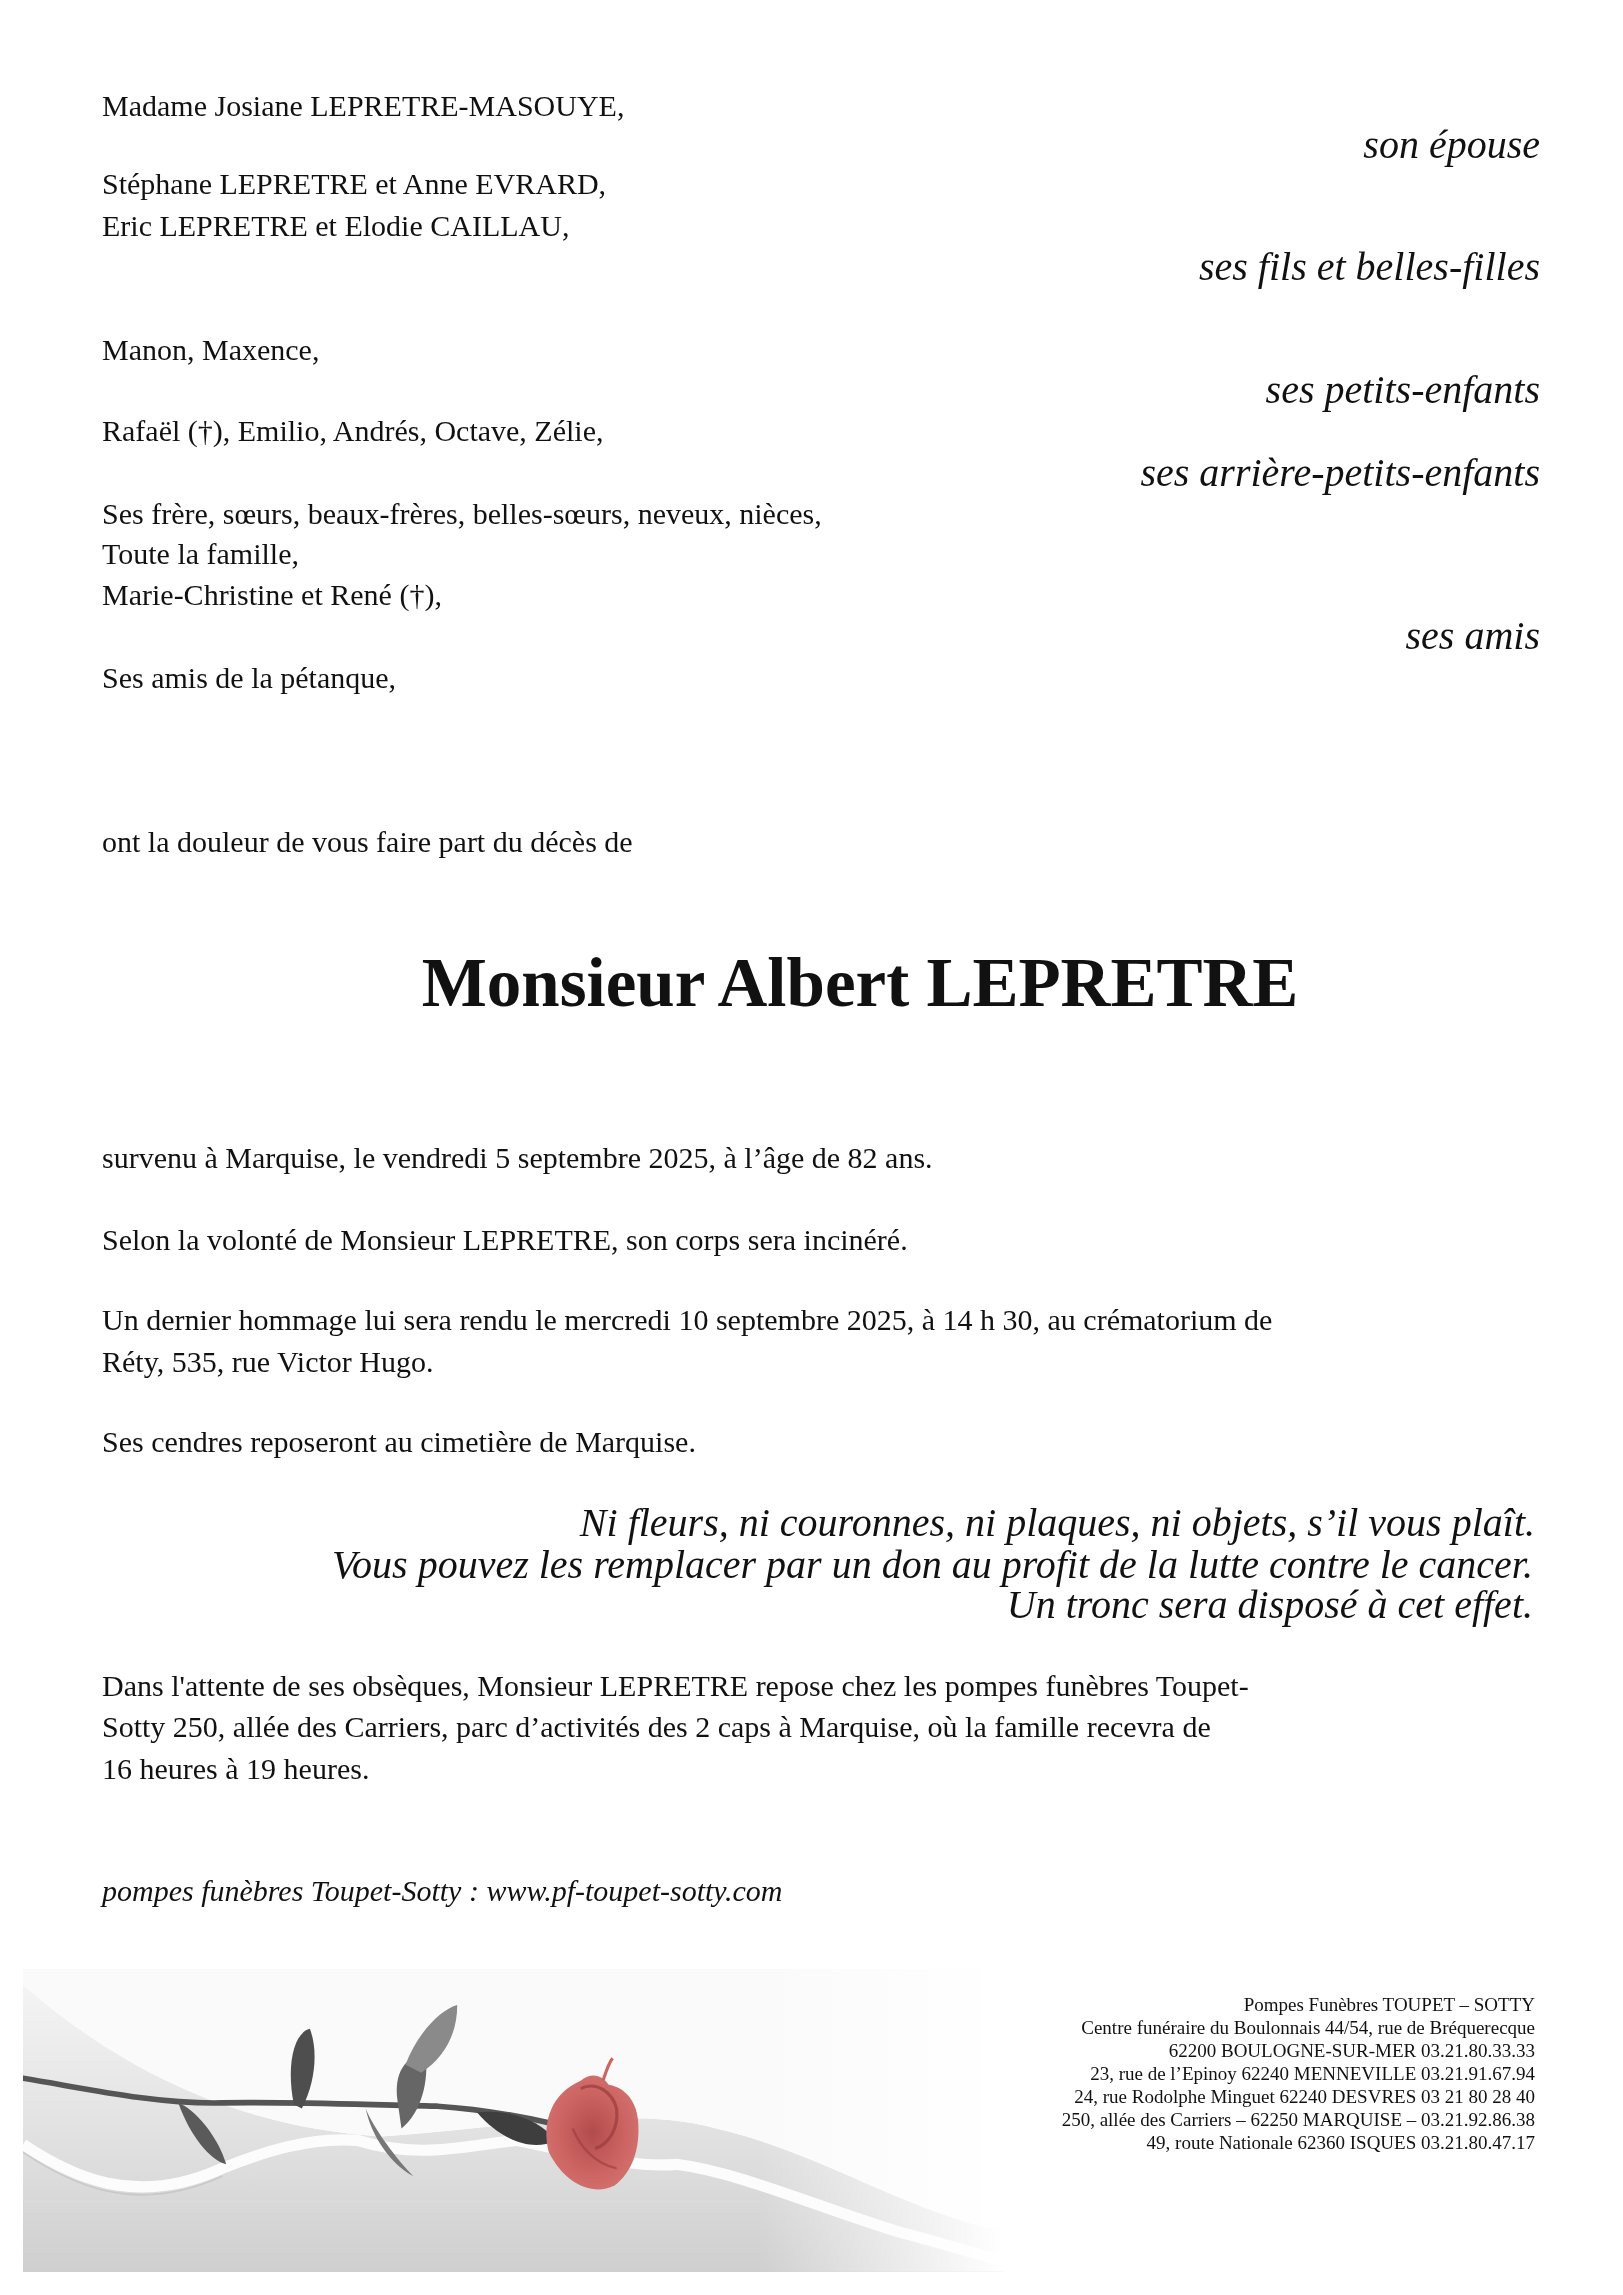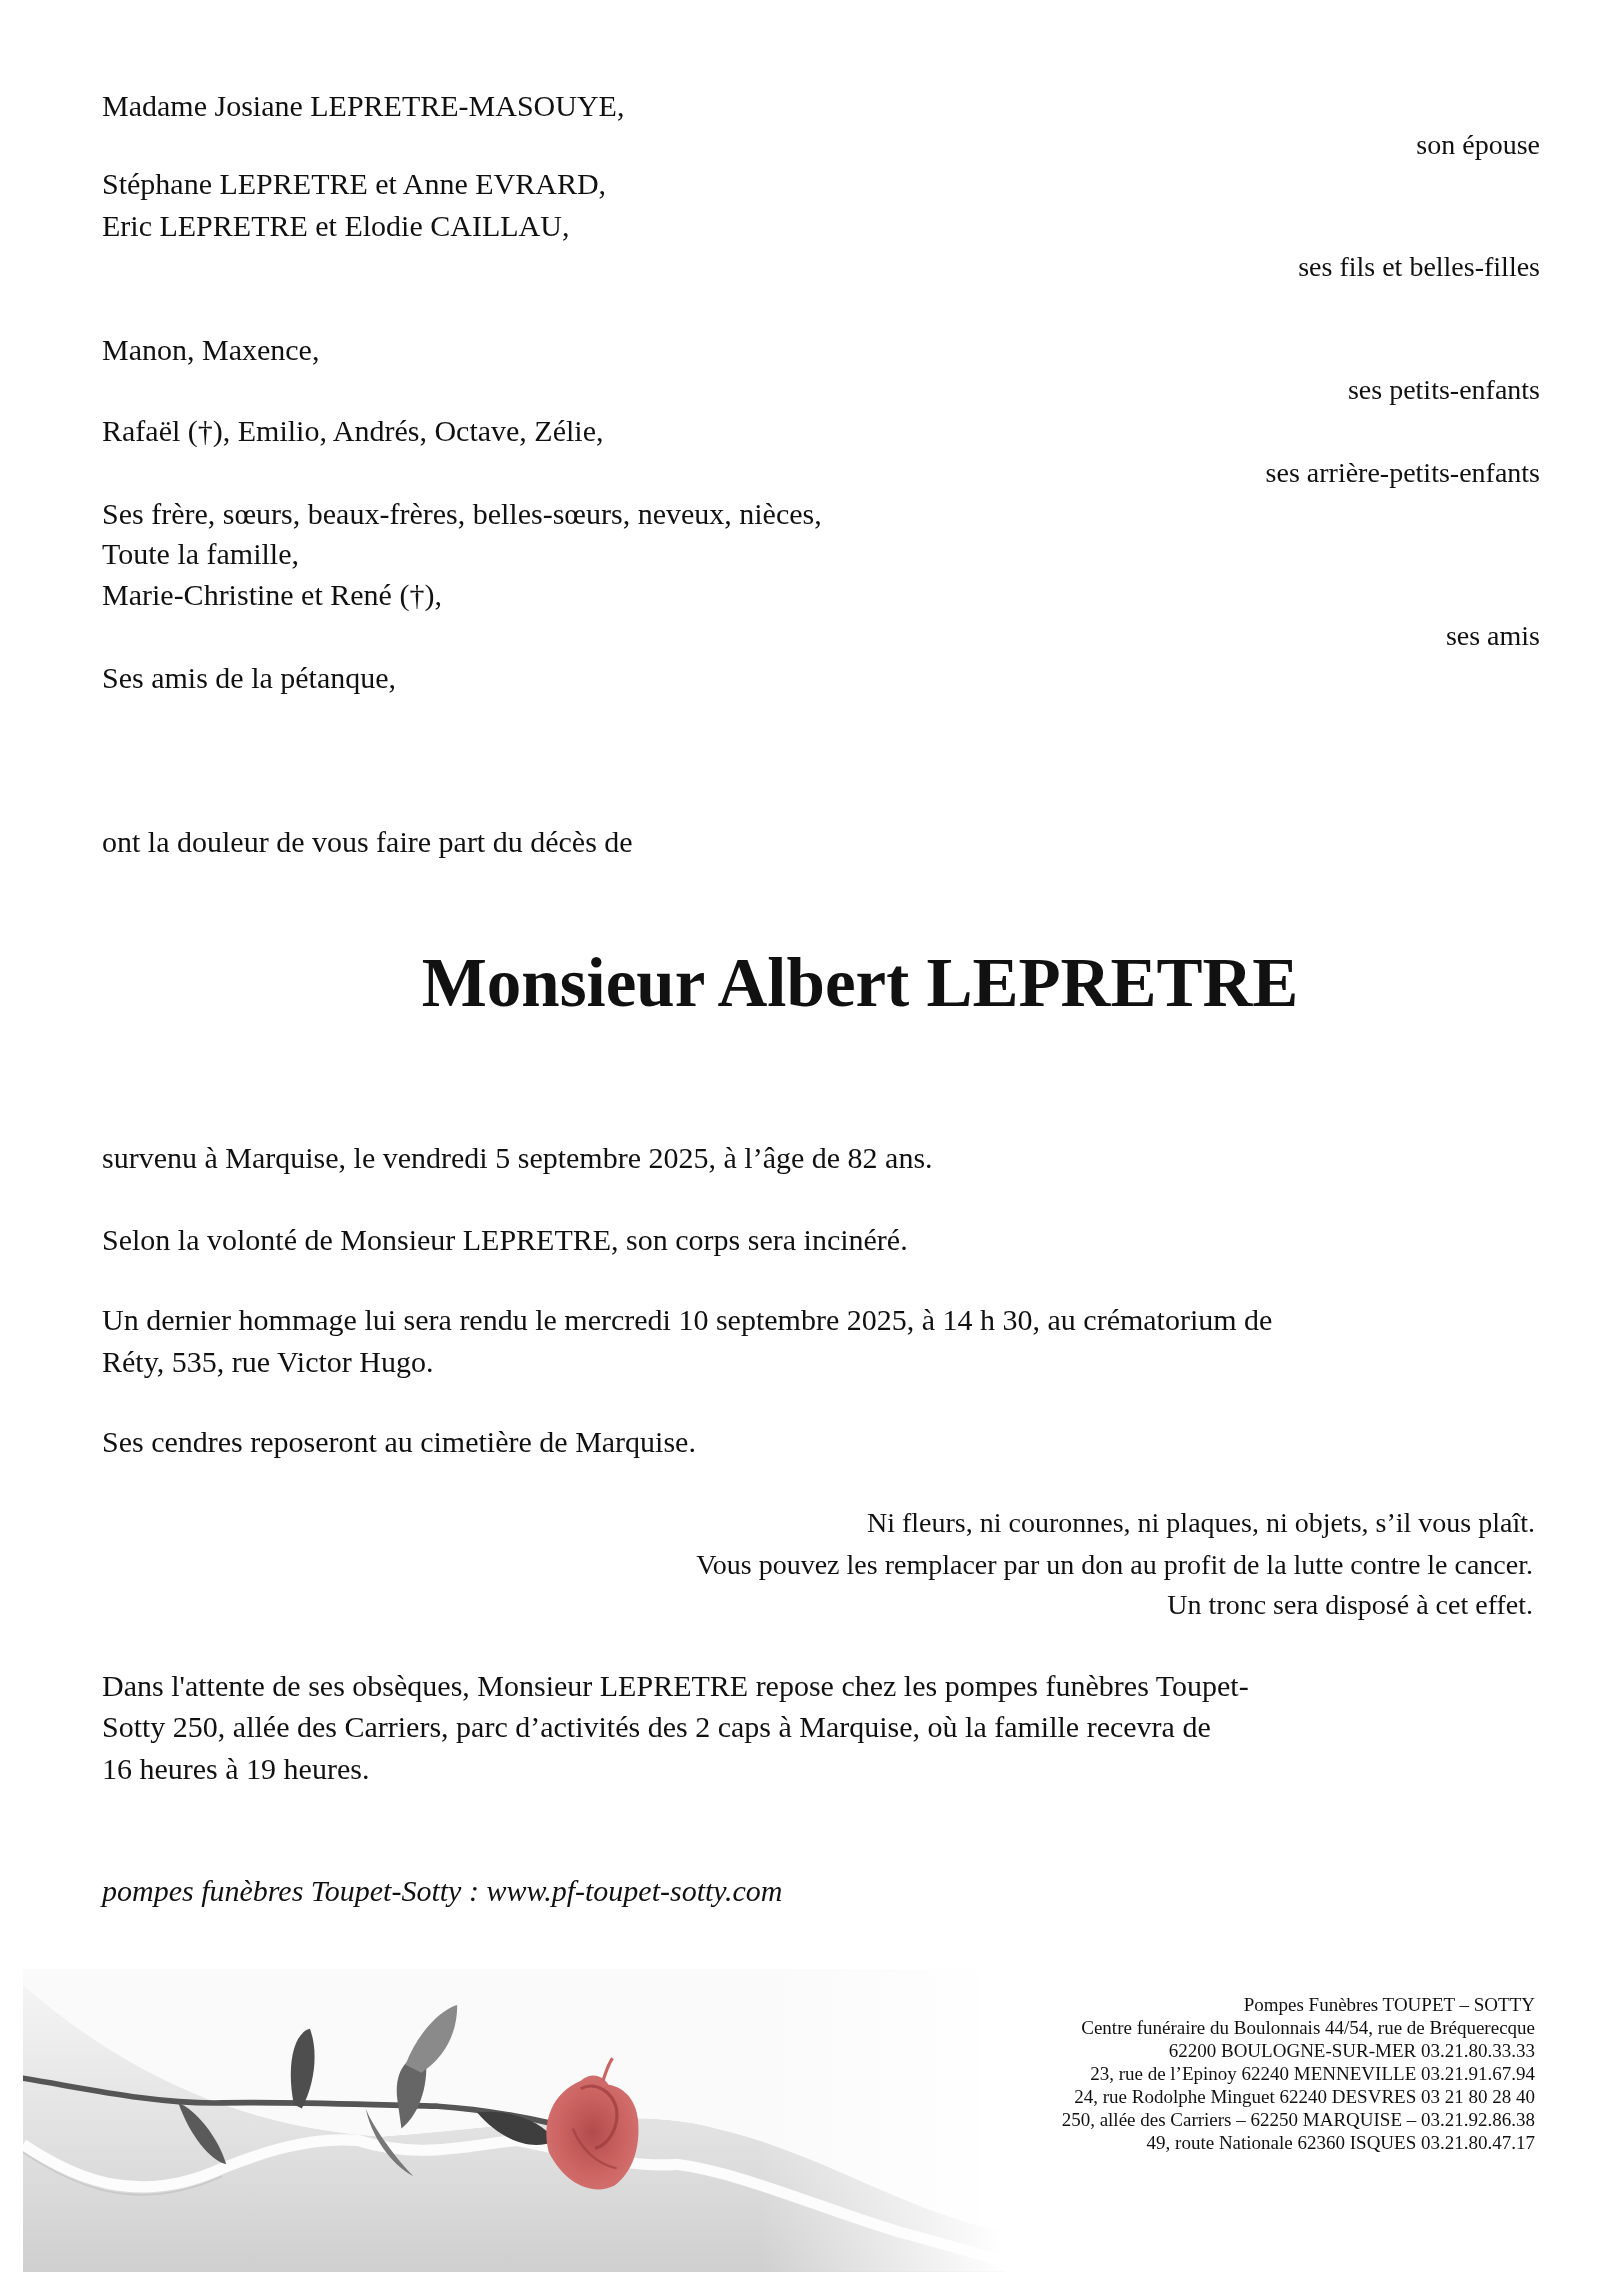--- a/index.html
+++ b/index.html
@@ -1,20 +1,20 @@
 <!DOCTYPE html>
 <html style="font-size:12.8px"><head>
   <meta charset="utf-8">
   <style>
     html, body { margin: 0; padding: 0; background: #ffffff; }
     body { width: 1624px; height: 2295px; position: relative; overflow: hidden;
            font-family: "Liberation Serif", "DejaVu Serif", serif; color: #111; }
     .page { position: absolute; left: 0; top: 0; width: 1624px; height: 2295px; background: #fff; }
     .line { position: absolute; left: 102px; font-size: 30px; line-height: 41px; white-space: nowrap; }
-    .right { position: absolute; right: 84px; font-size: 28px; line-height: 41px; white-space: nowrap; text-align: right; }
+    .right { position: absolute; right: 84px; font-size: 40px; line-height: 41px; font-style: italic; white-space: nowrap; text-align: right; }
     .title { position: absolute; left: 0; width: 1624px; text-align: center; top: 947px;
              font-size: 69px; font-weight: bold; line-height: 72px; letter-spacing: 0px; margin-left: 48px; }
     .footer { position: absolute; right: 89px; top: 1993px; text-align: right;
               font-size: 19px; line-height: 23px; white-space: nowrap; }
     .footer div { white-space: nowrap; }
     .photo { position: absolute; left: 23px; top: 1969px; width: 980px; height: 303px; overflow: hidden; }
   </style>
 </head>
 <body>
 

